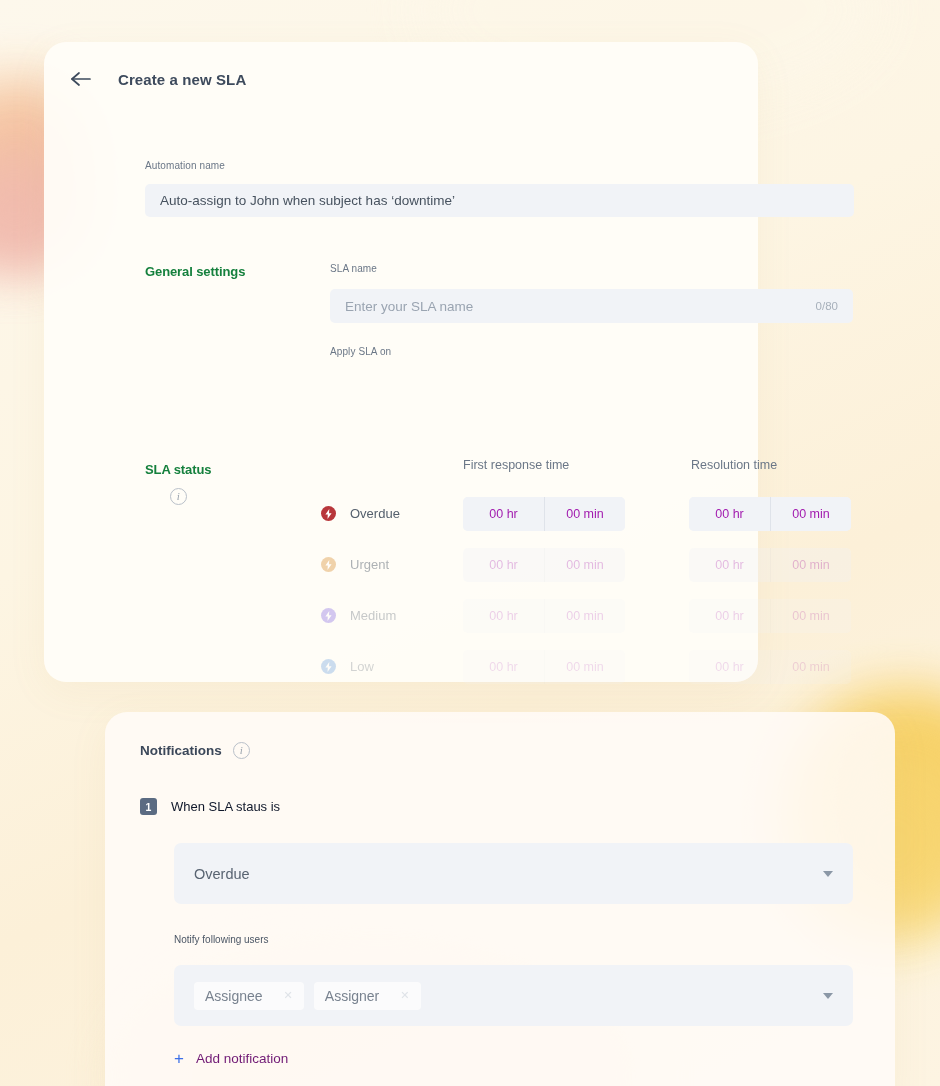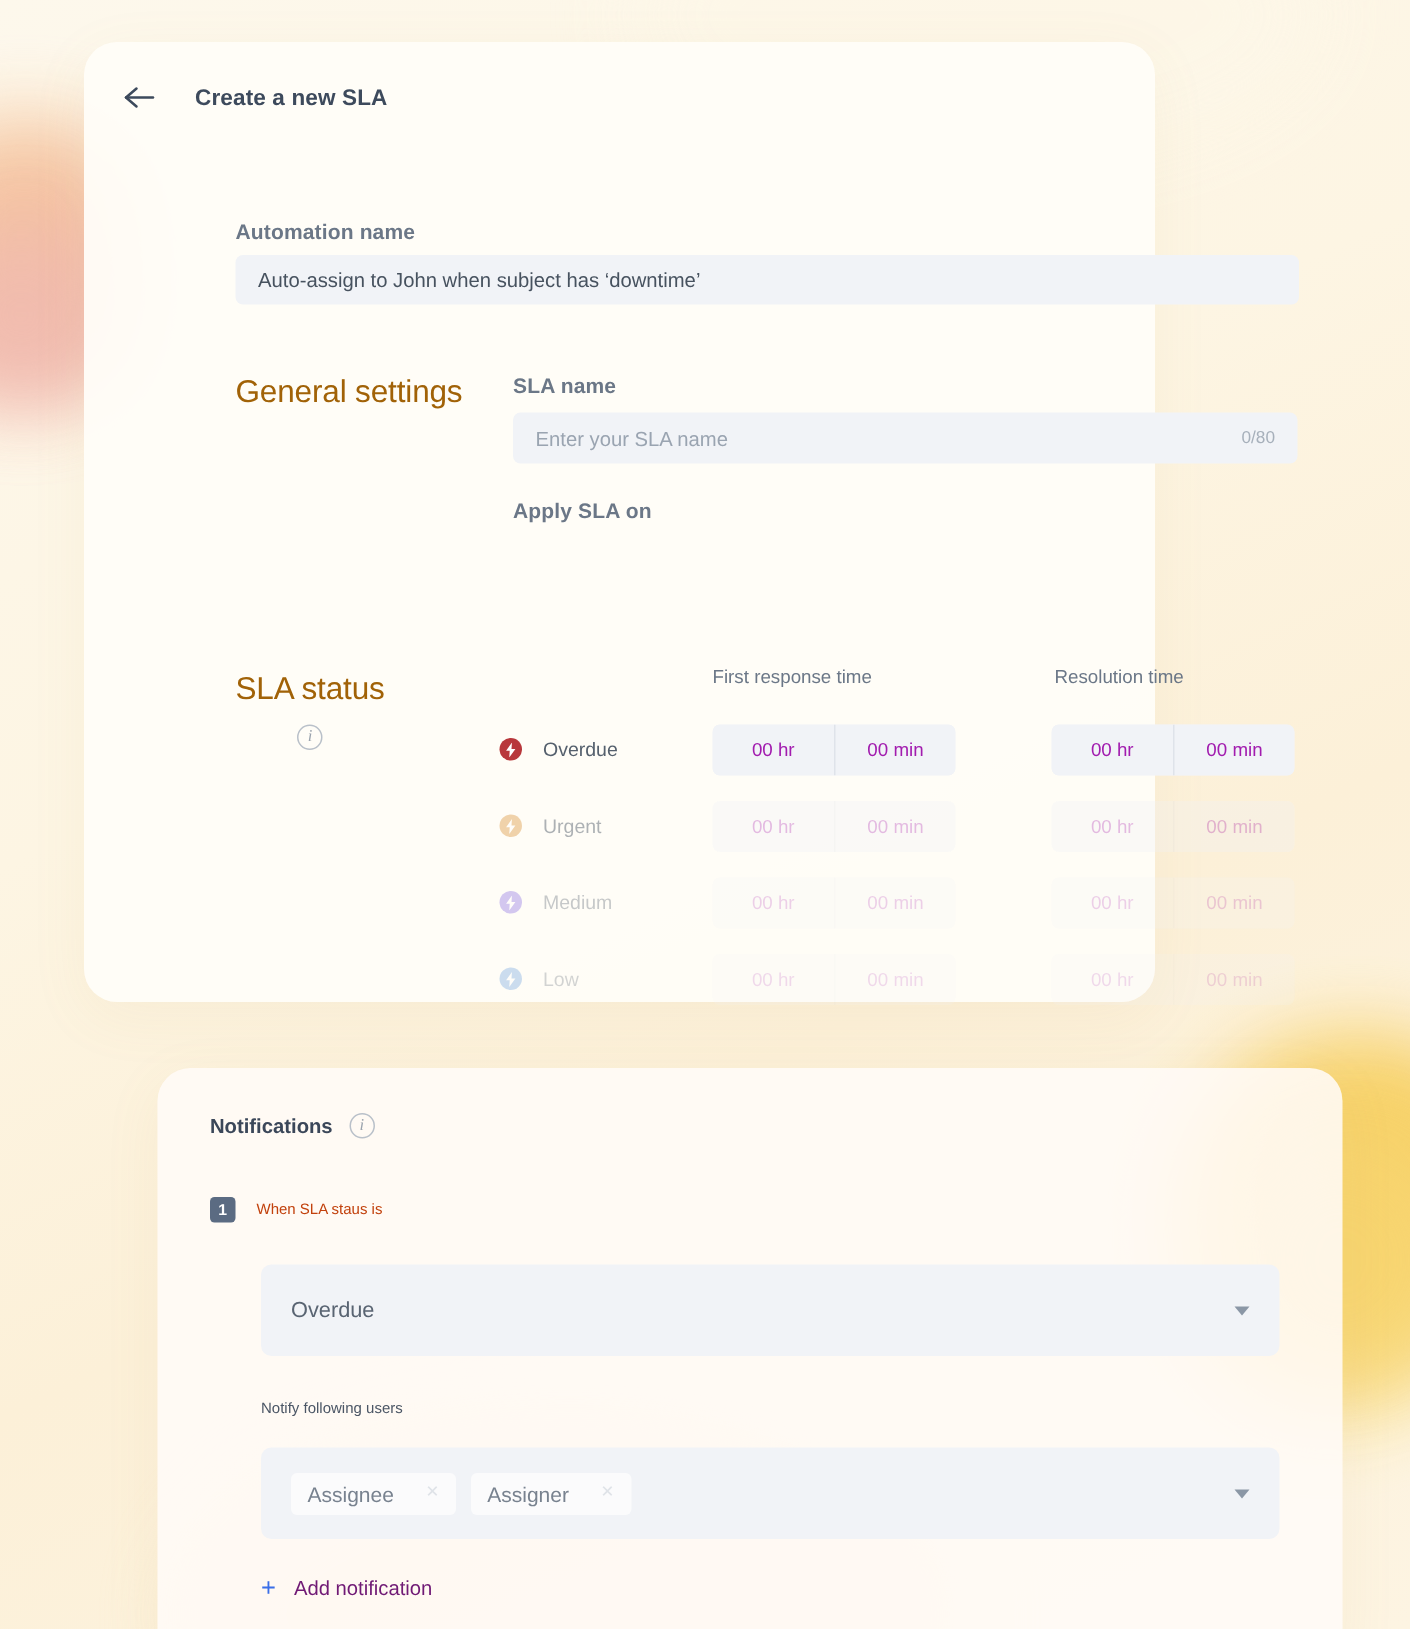--- a/index.html
+++ b/index.html
@@ -71,25 +71,24 @@
     opacity: .9;
   }
 
   
   .card {
     position: absolute;
     background: rgba(255,253,247,0.93);
     border-radius: 22px;
   }
   .card-sla {
-    left: 44px; top: 28px;
+    left: 44px; top: 42px;
     width: 714px; height: 640px;
     background: rgba(255,253,248,0.95);
     box-shadow: 0 10px 40px rgba(190,150,90,0.07);
-    margin-left: 12px;
   }
   .card-notifications {
     left: 105px; top: 712px;
     width: 790px; height: 400px;
     background: rgba(255,250,247,0.88);
     box-shadow: 0 10px 40px rgba(190,150,90,0.07);
   }
 
   
   .header {
@@ -107,29 +106,28 @@
   .back-arrow svg { display: block; }
   .page-title {
     font-size: 15px;
     font-weight: 600;
     color: #3d4a5c;
     letter-spacing: .1px;
   }
 
   
   .field-label {
-    font-size: 14px;
+    font-size: 10px;
     color: #6b7787;
     letter-spacing: .1px;
-    font-weight: bold;
   }
   .section-title {
-    font-size: 21px;
-    font-weight: 400;
-    color: #a16207;
+    font-size: 13px;
+    font-weight: 700;
+    color: #15803d;
     letter-spacing: -.1px;
   }
   .input-box {
     background: #f1f3f7;
     border-radius: 5px;
     display: flex;
     align-items: center;
     padding: 0 15px;
     font-size: 13.5px;
     color: #47525f;
@@ -273,22 +271,22 @@
   .step-badge {
     width: 17px; height: 17px;
     border-radius: 3px;
     background: #5b6b82;
     color: #ffffff;
     font-size: 10.5px;
     font-weight: 700;
     display: flex; align-items: center; justify-content: center;
   }
   .step-text {
-    font-size: 10px;
-    color: #c2410c;
+    font-size: 13px;
+    color: #0f172a;
   }
   .select-box {
     position: absolute;
     background: #f1f3f7;
     border-radius: 7px;
     display: flex;
     align-items: center;
     padding: 0 20px;
   }
   .select-status {

